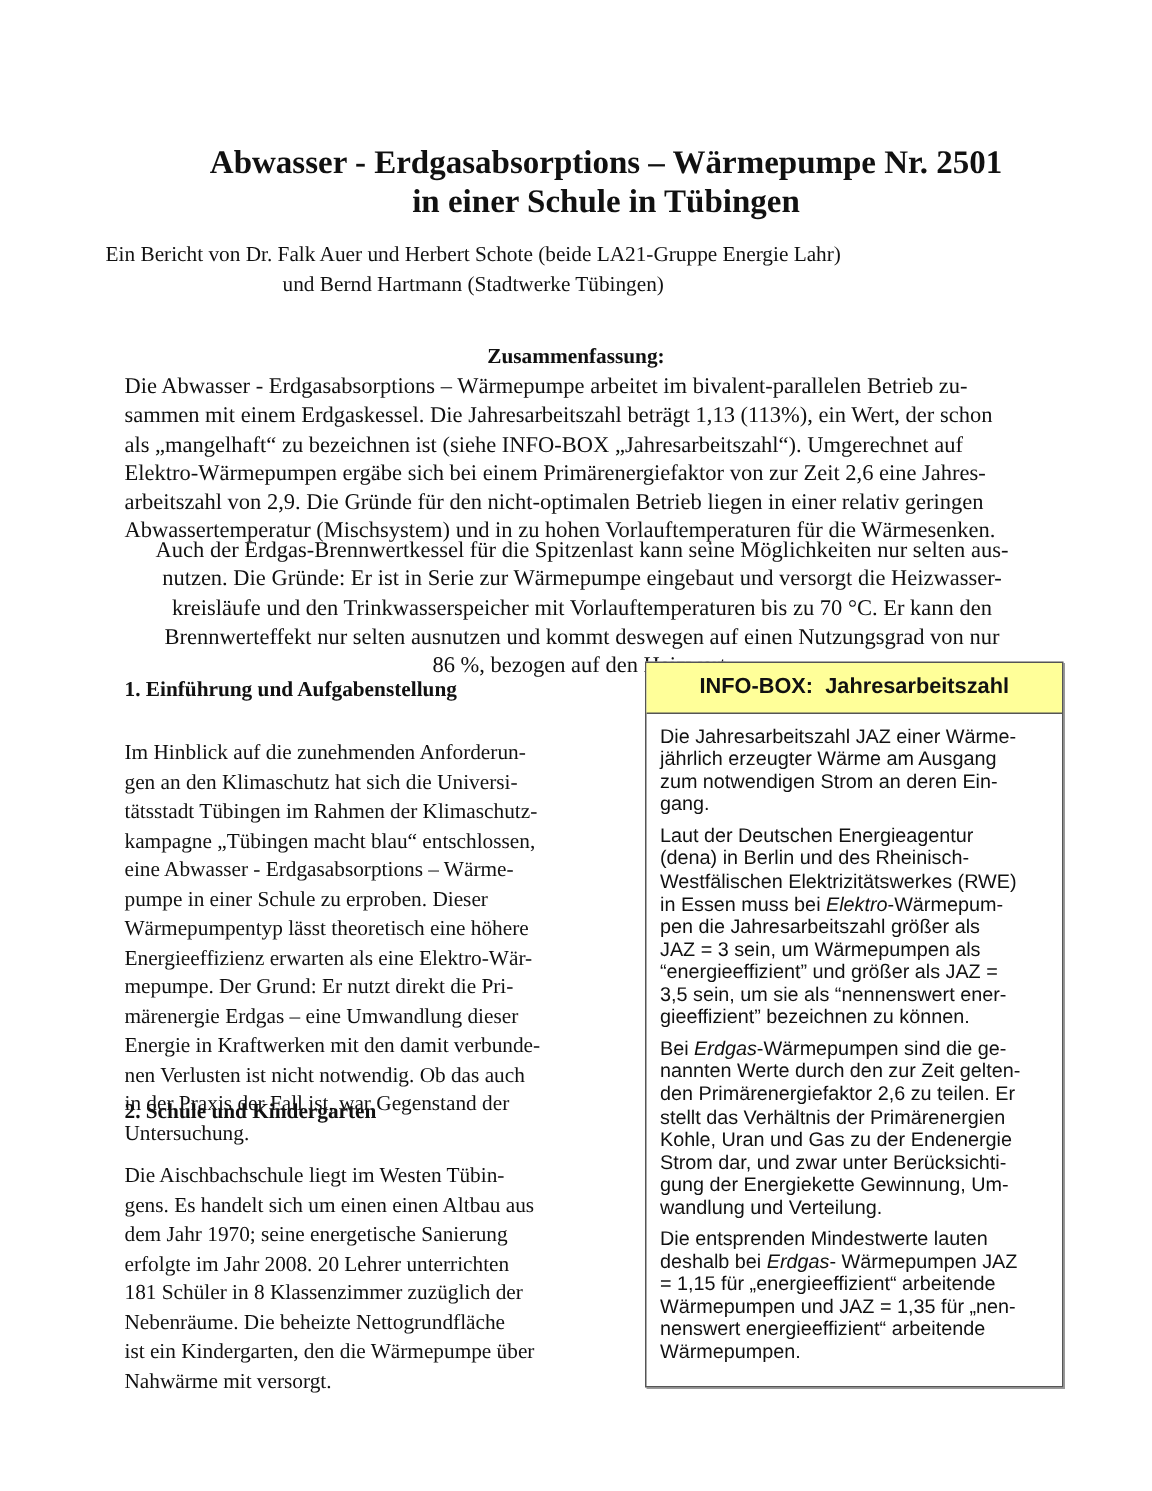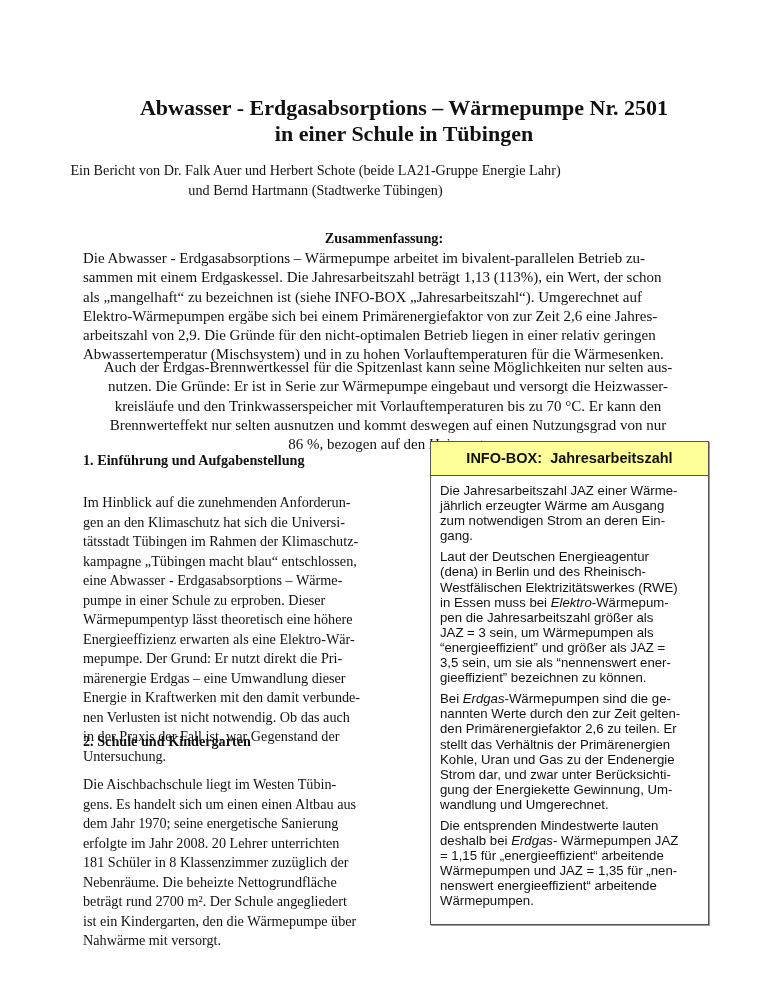--- a/index.html
+++ b/index.html
@@ -120,21 +120,20 @@
   </p>
 
   <h3 class="sec-heading h2">2. Schule und Kindergarten</h3>
   <p class="col-para cp2">
     <span class="ln">Die Aischbachschule liegt im Westen Tübin-</span>
     <span class="ln">gens. Es handelt sich um einen einen Altbau aus</span>
     <span class="ln">dem Jahr 1970; seine energetische Sanierung</span>
     <span class="ln">erfolgte im Jahr 2008. 20 Lehrer unterrichten</span>
     <span class="ln">181 Schüler in 8 Klassenzimmer zuzüglich der</span>
     <span class="ln">Nebenräume. Die beheizte Nettogrundfläche</span>
-    <span class="ln">beträgt rund 2700 m². Der Schule angegliedert</span>
     <span class="ln">ist ein Kindergarten, den die Wärmepumpe über</span>
     <span class="ln">Nahwärme mit versorgt.</span>
   </p>
 
   <div class="infobox">
     <div class="infobox-header">INFO-BOX:  Jahresarbeitszahl</div>
     <div class="infobox-body">
       <p class="ib-para">
         <span class="ln">Die Jahresarbeitszahl JAZ einer Wärme-</span>
         <span class="ln">jährlich erzeugter Wärme am Ausgang</span>
@@ -153,21 +152,21 @@
         <span class="ln">gieeffizient” bezeichnen zu können.</span>
       </p>
       <p class="ib-para">
         <span class="ln"><span>Bei </span><i>Erdgas</i><span>-Wärmepumpen sind die ge-</span></span>
         <span class="ln">nannten Werte durch den zur Zeit gelten-</span>
         <span class="ln">den Primärenergiefaktor 2,6 zu teilen. Er</span>
         <span class="ln">stellt das Verhältnis der Primärenergien</span>
         <span class="ln">Kohle, Uran und Gas zu der Endenergie</span>
         <span class="ln">Strom dar, und zwar unter Berücksichti-</span>
         <span class="ln">gung der Energiekette Gewinnung, Um-</span>
-        <span class="ln">wandlung und Umgerechnet.</span>
+        <span class="ln">wandlung und Verteilung.</span>
       </p>
       <p class="ib-para">
         <span class="ln">Die entsprenden Mindestwerte lauten</span>
         <span class="ln"><span>deshalb bei </span><i>Erdgas</i><span>- Wärmepumpen JAZ</span></span>
         <span class="ln">= 1,15 für „energieeffizient“ arbeitende</span>
         <span class="ln">Wärmepumpen und JAZ = 1,35 für „nen-</span>
         <span class="ln">nenswert energieeffizient“ arbeitende</span>
         <span class="ln">Wärmepumpen.</span>
       </p>
     </div>

